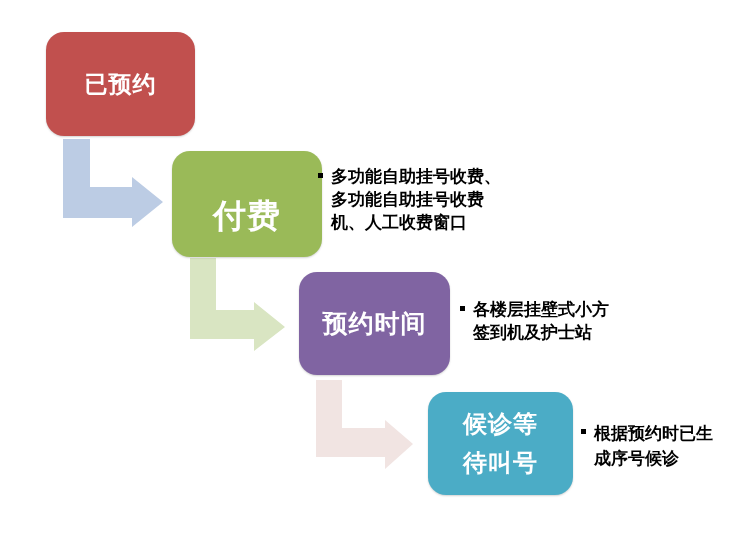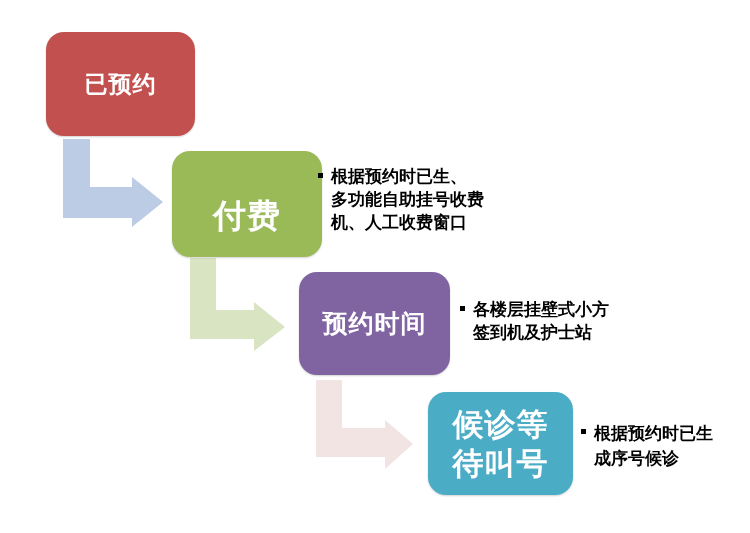--- a/index.html
+++ b/index.html
@@ -23,21 +23,21 @@
     text-align:center;
     box-shadow:0 1px 2px rgba(0,0,0,0.18);
     letter-spacing:1px;
   }
   .box-1 { left:46px;  top:32px;  width:149px; height:104px; font-size:23px; }
   .box-1 .line { line-height:45px; }
   .box-2 { left:172px; top:151px; width:150px; height:106px; font-size:33px; }
   .box-2 .line { line-height:40px;margin-top:24px; }
   .box-3 { left:299px; top:272px; width:151px; height:103px; font-size:25px; }
   .box-3 .line { line-height:43px; }
-  .box-4 { left:428px; top:392px; width:145px; height:103px; font-size:31px; }
+  .box-4 { left:428px; top:392px; width:145px; height:103px; font-size:24px; }
   .box-4 .line { line-height:39px; }
 
   .note {
     position:absolute;
     font-family:"Liberation Serif","DejaVu Serif",serif;
     font-weight:bold;
     color:#000000;
     font-size:17px;
     line-height:23px;
   }
@@ -75,21 +75,21 @@
   </div>
 
   <div class="step-box box-4" style="background-color: rgb(75, 172, 198);">
     <div class="line">候诊等</div>
     <div class="line">待叫号</div>
   </div>
 
   <div class="note note-1">
     <span class="bullet"></span>
     <div class="lines">
-      <div>根据预约时已生、</div>
+      <div>多功能自助挂号收费、</div>
       <div>多功能自助挂号收费</div>
       <div>机、人工收费窗口</div>
     </div>
   </div>
 
   <div class="note note-3">
     <span class="bullet"></span>
     <div class="lines">
       <div>根据预约时已生</div>
       <div>成序号候诊</div>

